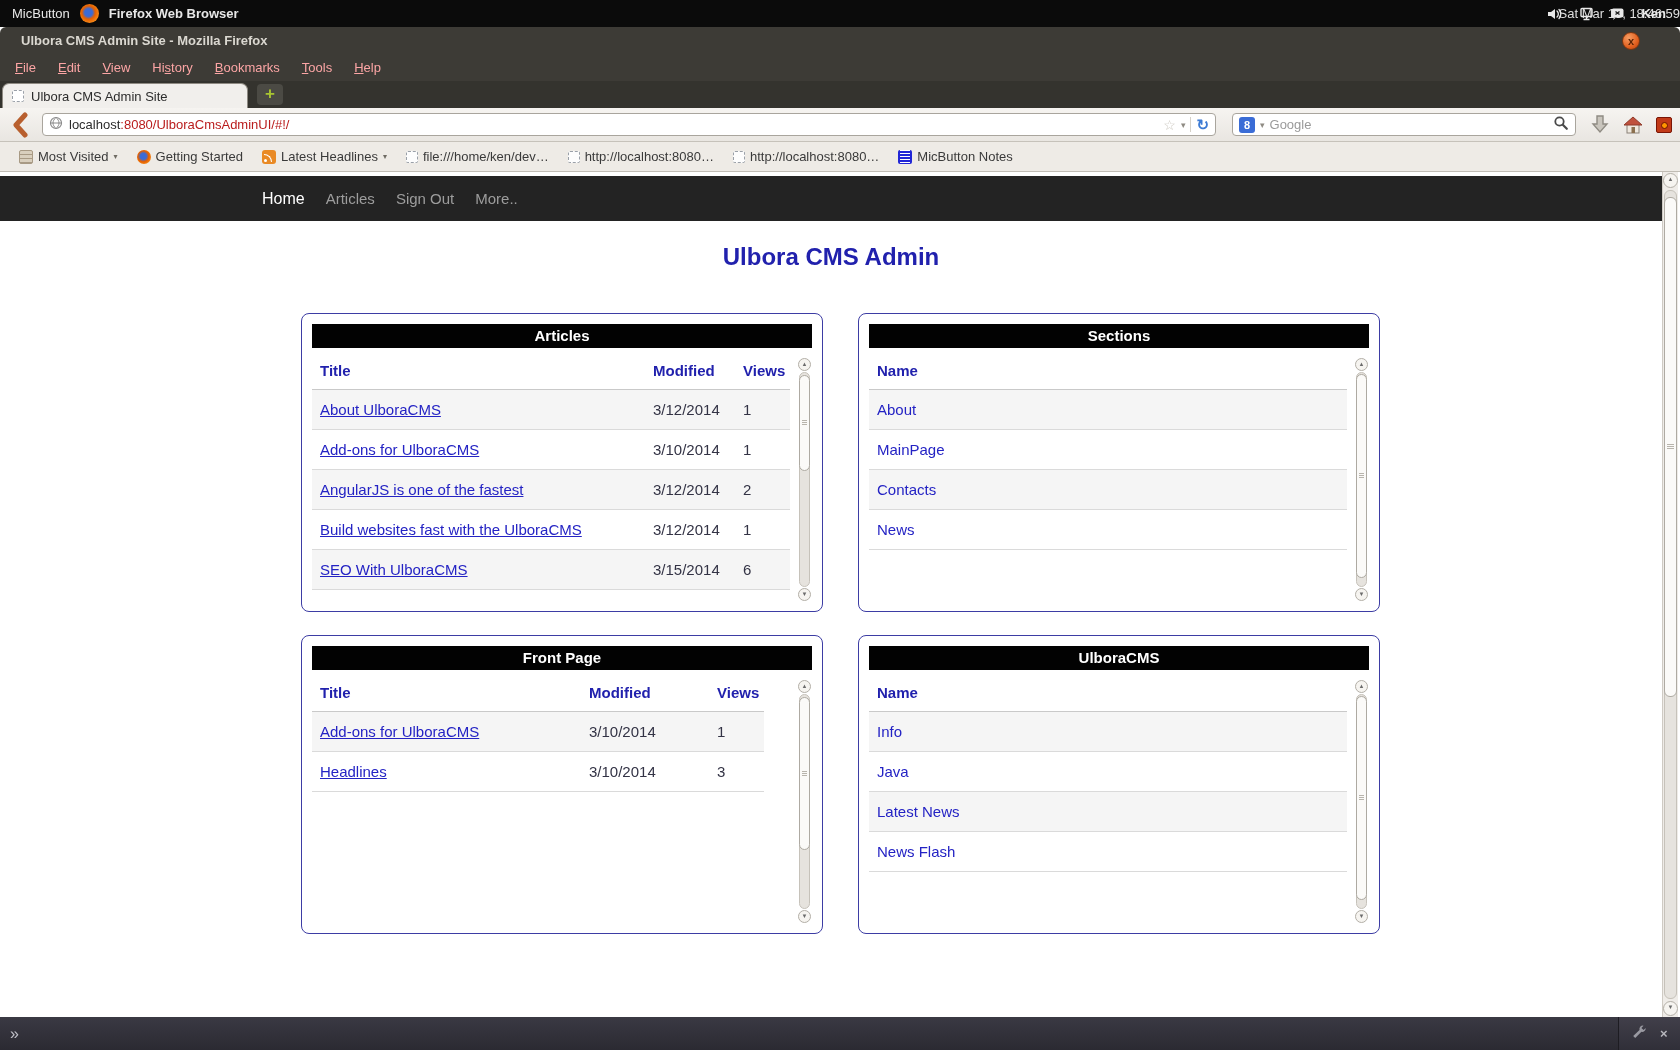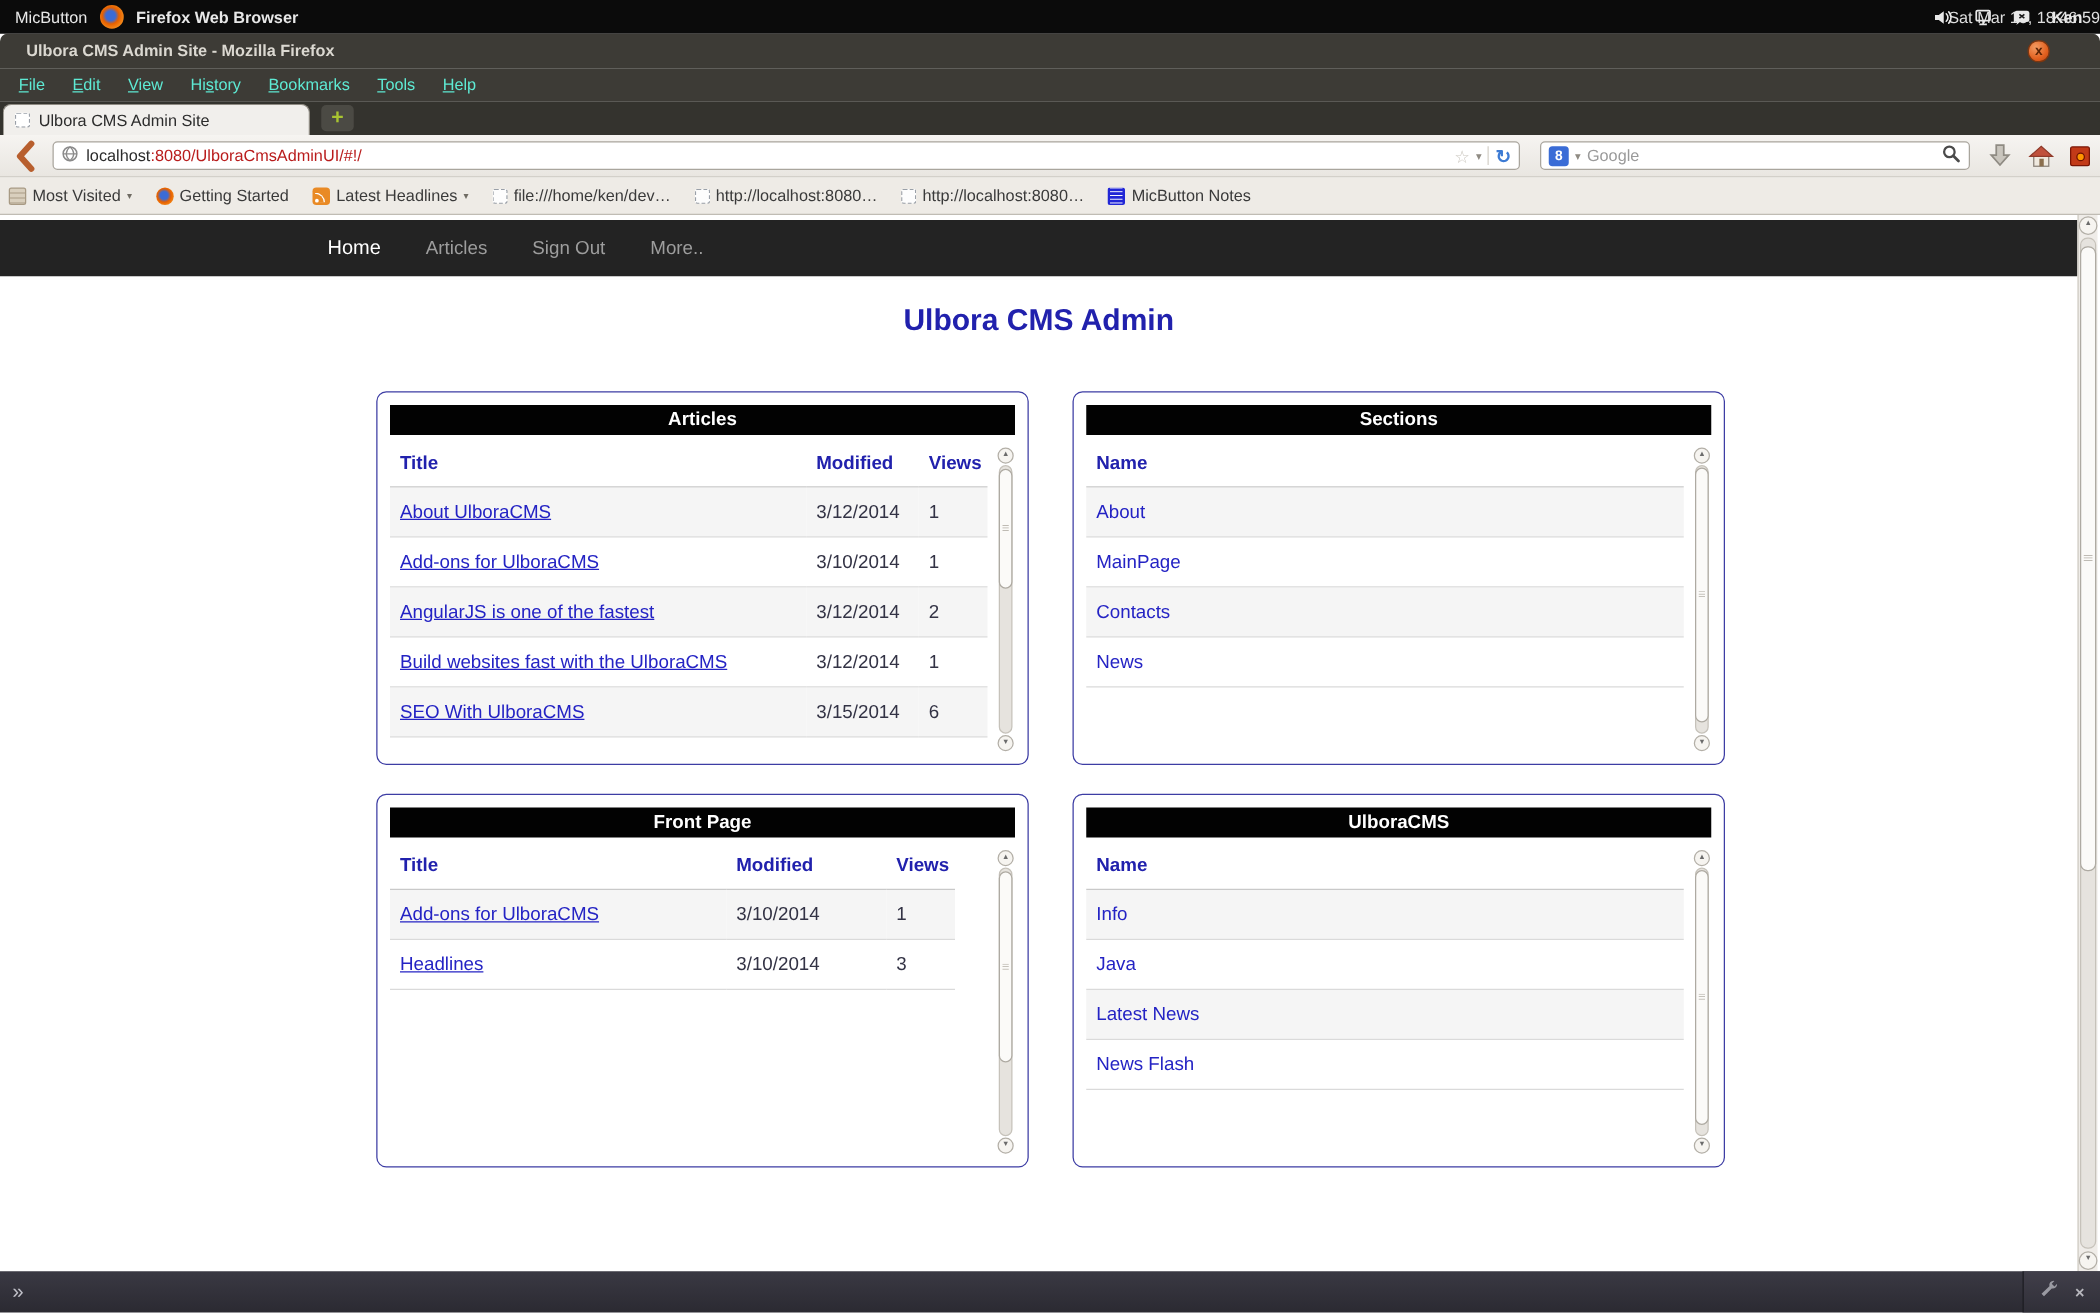--- a/index.html
+++ b/index.html
@@ -12,21 +12,21 @@
   #gnome-clock{position:absolute;left:0;top:0;width:1680px;height:16px;text-align:right;line-height:27px;font-weight:normal;color:#dfdfdf}
   .gb-right{position:absolute;right:14px;top:0;height:27px;display:flex;align-items:center;gap:16px}
   .gb-right svg{display:block}
   .gb-user{font-weight:bold}
 
   
   #title-bar{position:absolute;top:27px;left:0;width:1680px;height:28px;background:#3d3b36;border-radius:6px 6px 0 0}
   #title-bar .wtitle{position:absolute;left:21px;top:0;line-height:28px;font-size:13px;font-weight:bold;color:#dbd8d1}
   .close-btn{position:absolute;right:40px;top:5px;width:18px;height:18px;border-radius:50%;background:radial-gradient(circle at 35% 30%,#f49c63,#e2601f 60%,#b84312);border:1px solid #7c3610;color:#5c2406;font-size:11px;font-weight:bold;text-align:center;line-height:16px}
 
-  #menu-bar{position:absolute;top:55px;left:0;width:1680px;height:26px;background:#3d3b36;display:flex;align-items:center;padding-left:4px;font-size:13px;color:#5eead4}
+  #menu-bar{position:absolute;top:55px;left:0;width:1680px;height:26px;background:#3d3b36;display:flex;align-items:center;padding-left:4px;font-size:13px;color:#fca5a5}
   .menu-item{padding:0 11px;height:26px;line-height:26px}
   .menu-item u{text-decoration:underline}
 
   #tab-bar{position:absolute;top:81px;left:0;width:1680px;height:27px;background:#34332e}
   .tab{position:absolute;left:2px;top:2px;width:246px;height:25px;background:#f1efec;border:1px solid #8e8a82;border-bottom:none;border-radius:7px 7px 0 0;display:flex;align-items:center;gap:7px;padding-left:9px;font-size:13px;color:#2c2c2c}
   .dashed-ico{width:12px;height:12px;border:1px dashed #9aa0a8;border-radius:2px;background:#fff;flex:none}
   .newtab{position:absolute;left:257px;top:3px;width:26px;height:21px;background:#4b4a44;border-radius:4px;color:#a8c431;font-weight:bold;text-align:center;line-height:19px;font-size:17px}
 
   #nav-toolbar{position:absolute;top:108px;left:0;width:1680px;height:34px;background:linear-gradient(#f6f4f1,#e9e6e1);border-bottom:1px solid #c6c2ba}
   .back-btn{position:absolute;left:9px;top:4px;width:26px;height:26px}
@@ -39,35 +39,35 @@
   .vdiv{width:1px;height:15px;background:#d5d1c9}
   .reload-ico{color:#3d7bd4;font-size:15px;font-weight:bold}
   .search-field{position:absolute;left:1232px;top:5px;width:344px;height:23px;background:#fff;border:1px solid #a9a59d;border-radius:4px;display:flex;align-items:center;padding:0 6px;gap:5px;font-size:13px}
   .g8{width:16px;height:16px;background:#3a6cd6;border-radius:3px;color:#fff;font-size:11px;font-weight:bold;text-align:center;line-height:16px;flex:none}
   .search-ph{color:#9a9a9a}
   .mag{margin-left:auto}
   .tool-ico{position:absolute;top:5px}
   .red-ext{position:absolute;left:1656px;top:9px;width:16px;height:16px;background:#c23a18;border-radius:2px;border:1px solid #7a1505;display:flex;align-items:center;justify-content:center}
   .red-ext i{display:block;width:7px;height:7px;border-radius:50%;background:#ff9500;border:1px solid #6e1200}
 
-  #bookmarks-bar{position:absolute;top:142px;left:0;width:1680px;height:30px;background:#eeebe6;border-bottom:1px solid #c0bcb4;display:flex;align-items:center;padding-left:7px;gap:19px;font-size:13px;color:#3a3a3a}
+  #bookmarks-bar{position:absolute;top:142px;left:0;width:1680px;height:30px;background:#eeebe6;border-bottom:1px solid #c0bcb4;display:flex;align-items:center;padding-left:19px;gap:19px;font-size:13px;color:#3a3a3a}
   .bm{display:flex;align-items:center;gap:5px}
   .bm .caret{font-size:8px;color:#6f6b63}
   .ic{width:14px;height:14px;flex:none}
   .ic-folder{background:#d9cfbd;border:1px solid #a89a84;border-radius:2px;background-image:linear-gradient(#a89a84 1px,transparent 1px);background-size:100% 4px;background-position:0 3px}
   .ic-firefox{border-radius:50%;background:radial-gradient(circle at 45% 45%,#3b6bd6 0 28%,#e66000 50%,#f89521 85%)}
   .ic-rss{background:#e98a25;border-radius:3px;position:relative}
   .ic-rss::after{content:"";position:absolute;left:2px;bottom:2px;width:3px;height:3px;border-radius:50%;background:#fff}
   .ic-rss::before{content:"";position:absolute;left:2px;bottom:2px;width:7px;height:7px;border:1.5px solid #fff;border-left:none;border-bottom:none;border-radius:0 9px 0 0}
   .ic-page{width:12px;height:12px;border:1px dashed #9aa0a8;border-radius:2px;background:#fdfdfd}
   .ic-notes{background:#2126d6;border-radius:2px;background-image:linear-gradient(#fff 1px,transparent 1px);background-size:70% 3px;background-position:2px 3px;background-repeat:repeat-y}
 
   
   #viewport{position:absolute;top:172px;left:0;width:1680px;height:845px;background:#fff}
-  #site-nav{position:absolute;top:4px;left:0;width:1662px;height:45px;background:#232323;display:flex;align-items:center;padding-left:262px;gap:36px;font-size:15px}
+  #site-nav{position:absolute;top:4px;left:0;width:1662px;height:45px;background:#232323;display:flex;align-items:center;padding-left:262px;gap:21px;font-size:15px}
   .nav-item{color:#9d9d9d}
   .nav-item.active{color:#fff;font-size:16px}
   #page-title{position:absolute;top:71px;left:0;width:1662px;text-align:center;font-size:24px;font-weight:bold;color:#2121ad}
 
   .panel{position:absolute;width:522px;height:299px;border:1px solid #3d3da4;border-radius:8px;background:#fff}
   .panel-hd{margin:10px 10px 0;height:24px;background:#020202;color:#fff;font-weight:bold;font-size:15px;text-align:center;line-height:24px}
   .panel table{border-collapse:collapse;table-layout:fixed;margin:4px 0 0 10px;font-size:15px}
   .panel th{color:#2121ad;text-align:left;font-weight:bold;height:37px;padding-left:8px;border-bottom:1px solid #c9c9c9}
   .panel td{height:40px;padding-left:8px;border-bottom:1px solid #dadada;overflow:hidden;white-space:nowrap}
   .panel tbody tr:nth-child(odd){background:#f5f5f5}

